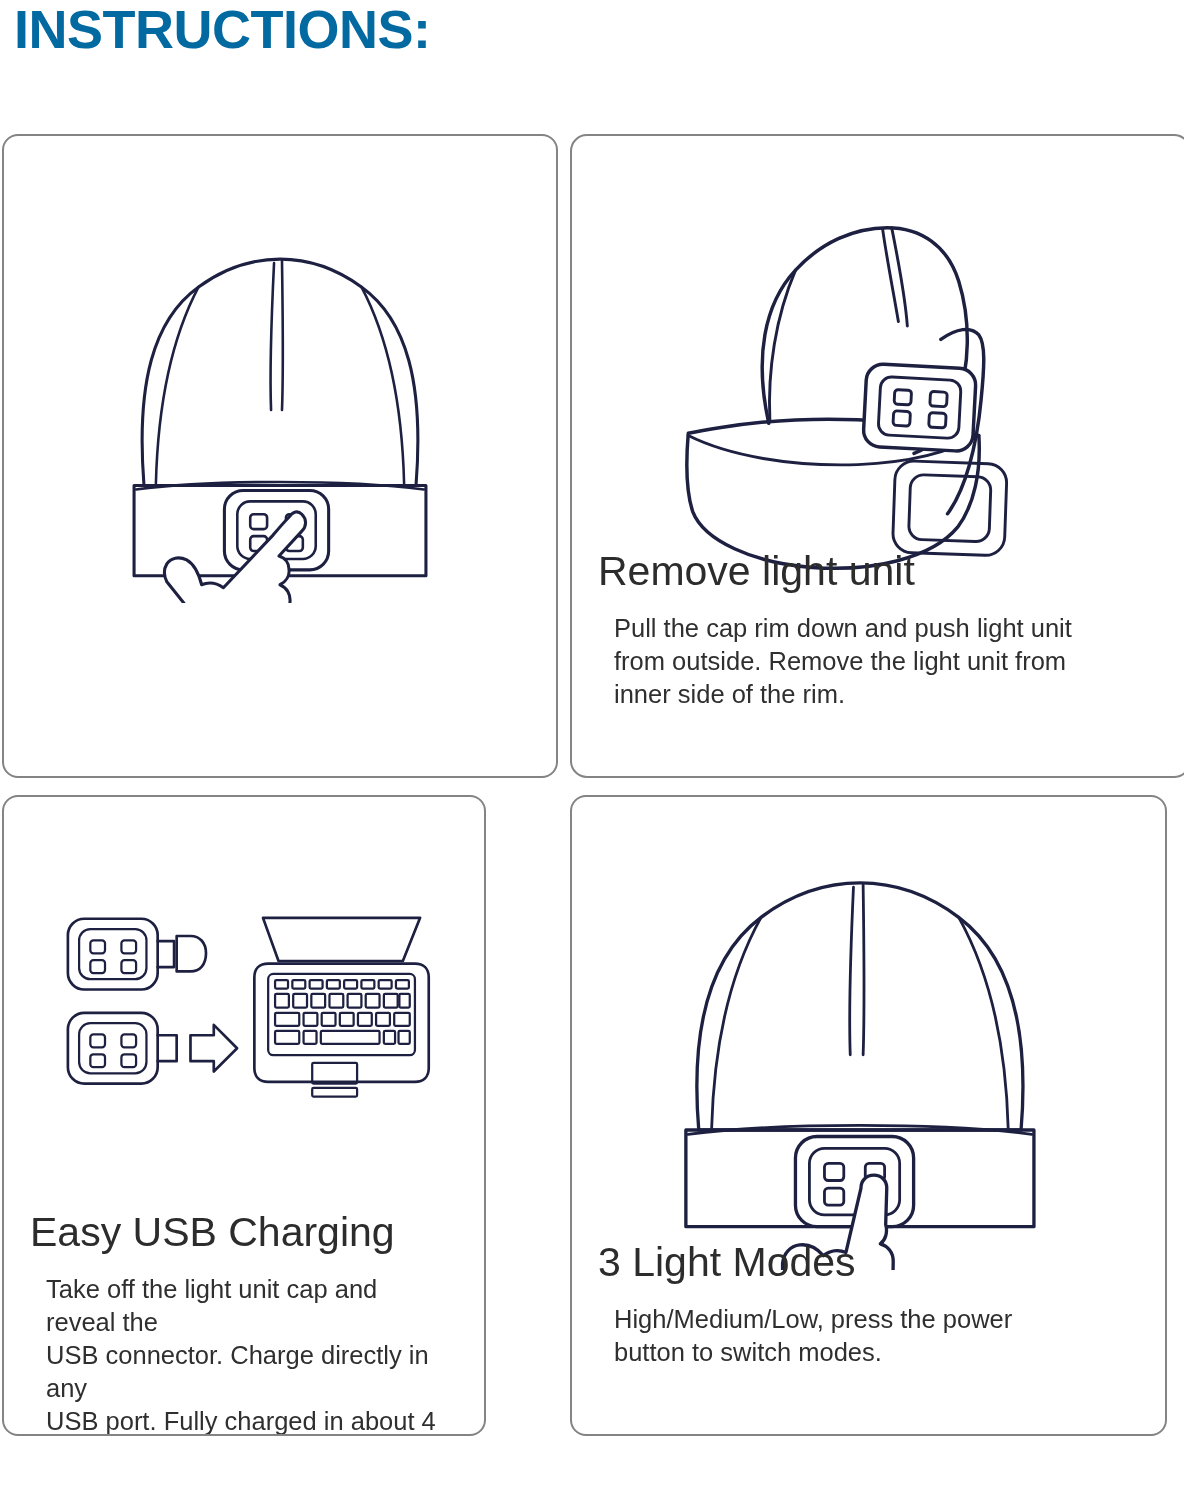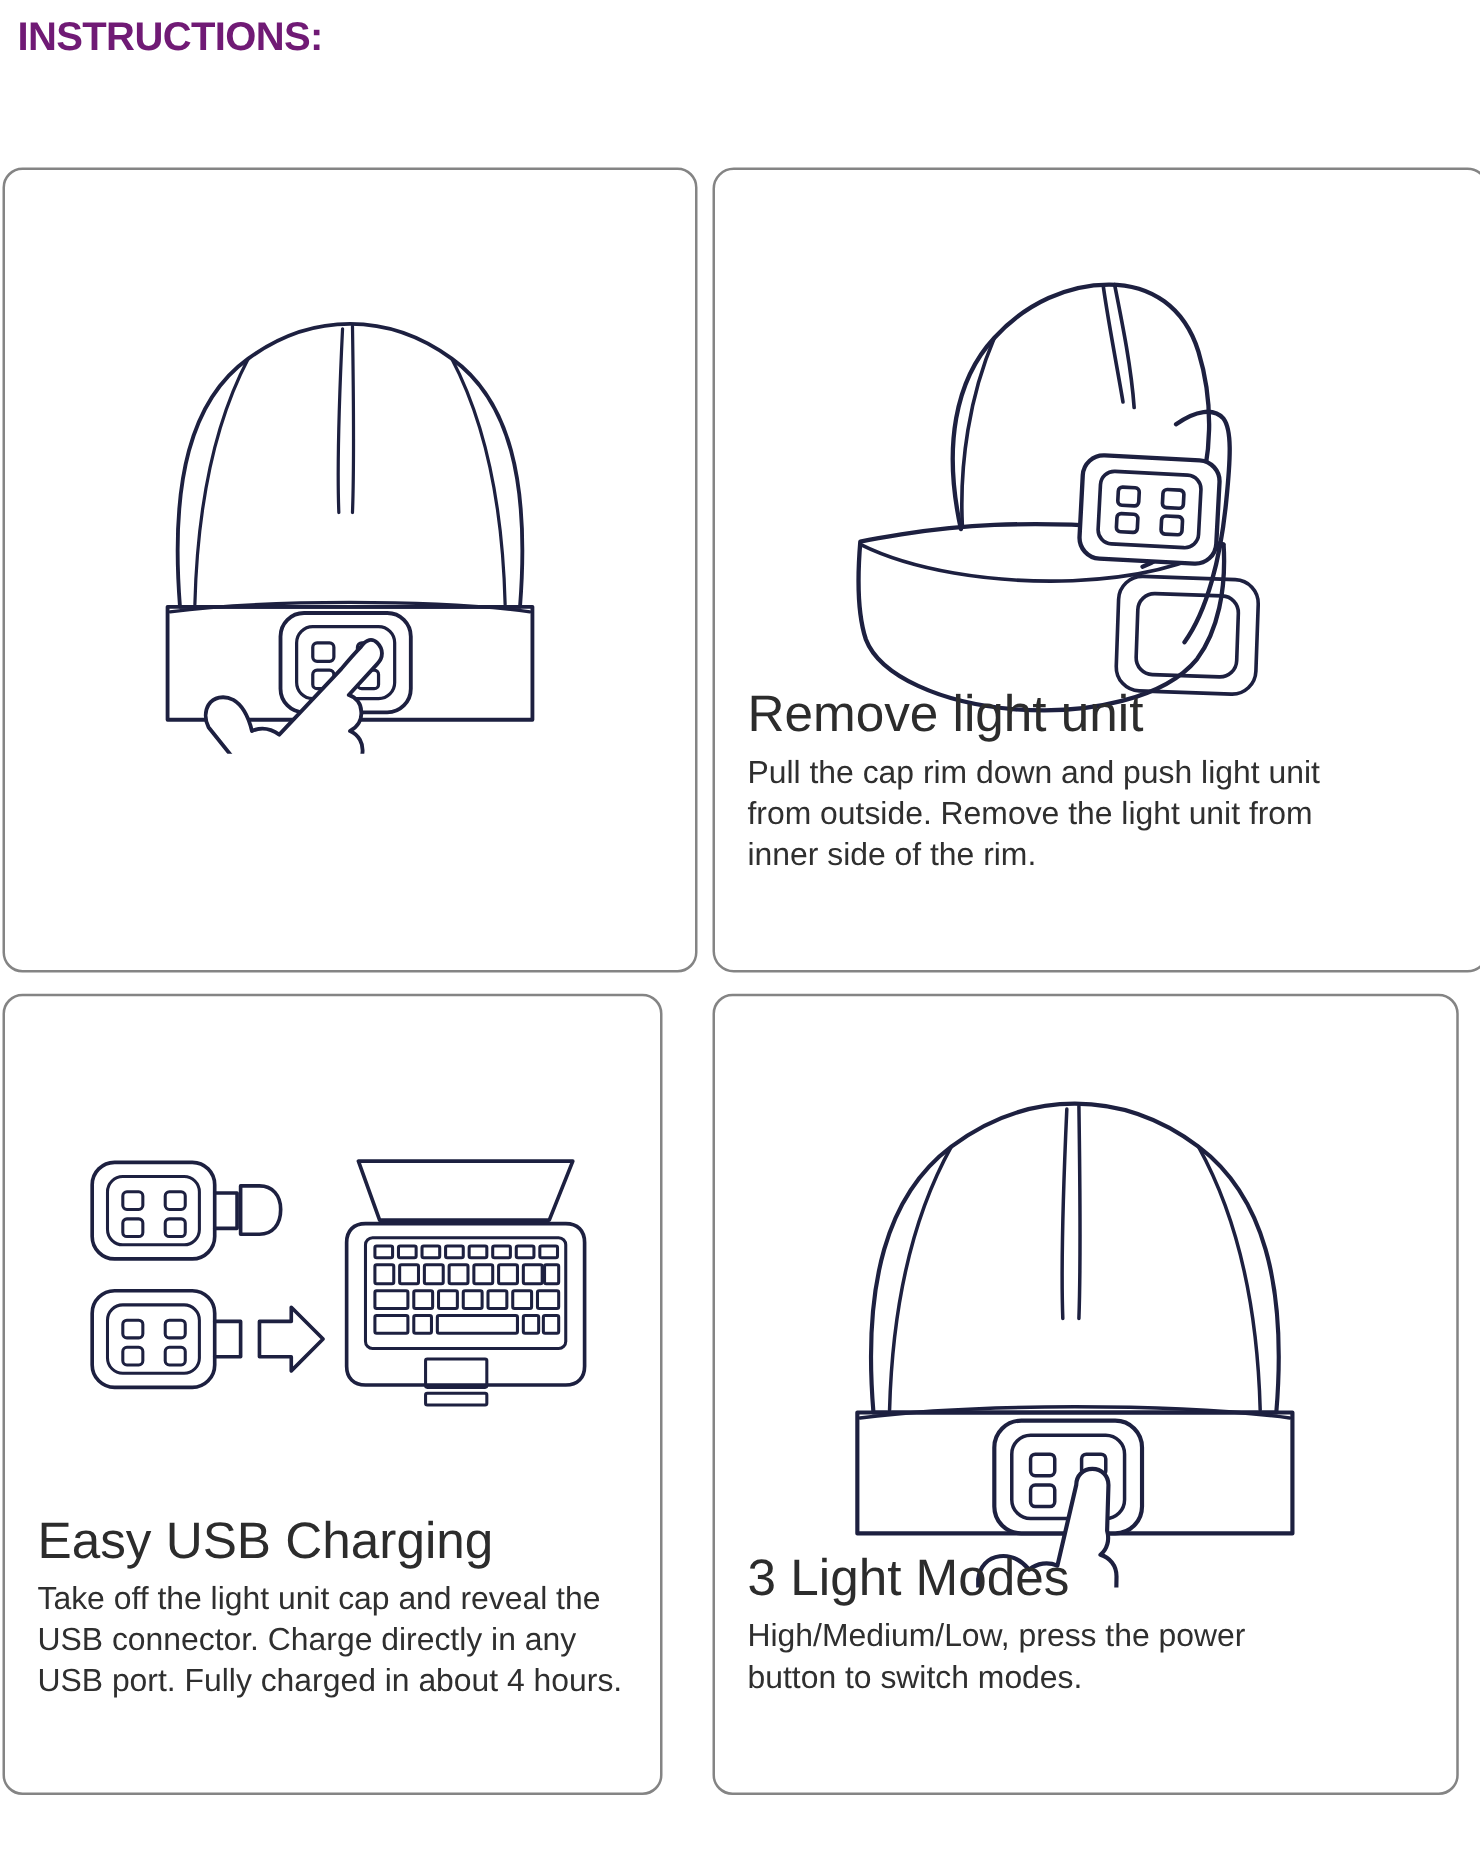--- a/index.html
+++ b/index.html
@@ -13,24 +13,24 @@
     font-family: "Liberation Sans", sans-serif;
     color: #2b2b2b;
     position: relative;
     overflow: hidden;
   }
 
   .page-title {
     position: absolute;
     left: 14px;
     top: 0px;
-    font-size: 32px;
+    font-size: 54px;
     font-weight: bold;
     letter-spacing: -0.5px;
-    color: #701a75;
+    color: #0369a1;
     line-height: 58px;
     white-space: pre;
   }
 
   .grid {
     position: absolute;
     left: 2px;
     top: 134px;
     width: 1120px;
     height: 1302px;
@@ -39,21 +39,21 @@
   .panel {
     position: absolute;
     border: 2px solid #848484;
     border-radius: 16px;
     background: #ffffff;
     box-sizing: border-box;
     overflow: hidden;
   }
   .panel-1 { left: 0px;   top: 0px;   width: 556px; height: 644px; }
   .panel-2 { left: 568px; top: 0px;   width: 621px; height: 644px; border-radius: 17px; }
-  .panel-3 { left: 0px;   top: 661px; width: 528px; height: 641px; }
+  .panel-3 { left: 0px;   top: 661px; width: 484px; height: 641px; }
   .panel-4 { left: 568px; top: 661px; width: 597px; height: 641px; }
 
   .art {
     position: absolute;
     left: 0;
     top: 0;
     width: 100%;
   }
   .art svg { display: block; width: 100%; height: auto; }
 
@@ -69,21 +69,21 @@
     line-height: 50px;
     color: #2c2c2c;
     font-weight: normal;
     margin: 0 0 6px 0;
     white-space: pre;
   }
   .cap-body {
     font-size: 25.5px;
     line-height: 33px;
     color: #2f2f2f;
-    margin: 0;
+    margin: 16px;
     white-space: pre-line;
   }
 
   .cap-1 { top: 470px; }
   .cap-2 { top: 410px; }
   .cap-3 { top: 410px; }
   .cap-4 { top: 440px; }
 
   .ln { fill: none; stroke: #1d2040; stroke-width: 3.1; stroke-linejoin: round; stroke-linecap: round; }
   .ln-thin { fill: none; stroke: #1d2040; stroke-width: 2.6; stroke-linejoin: round; stroke-linecap: round; }

